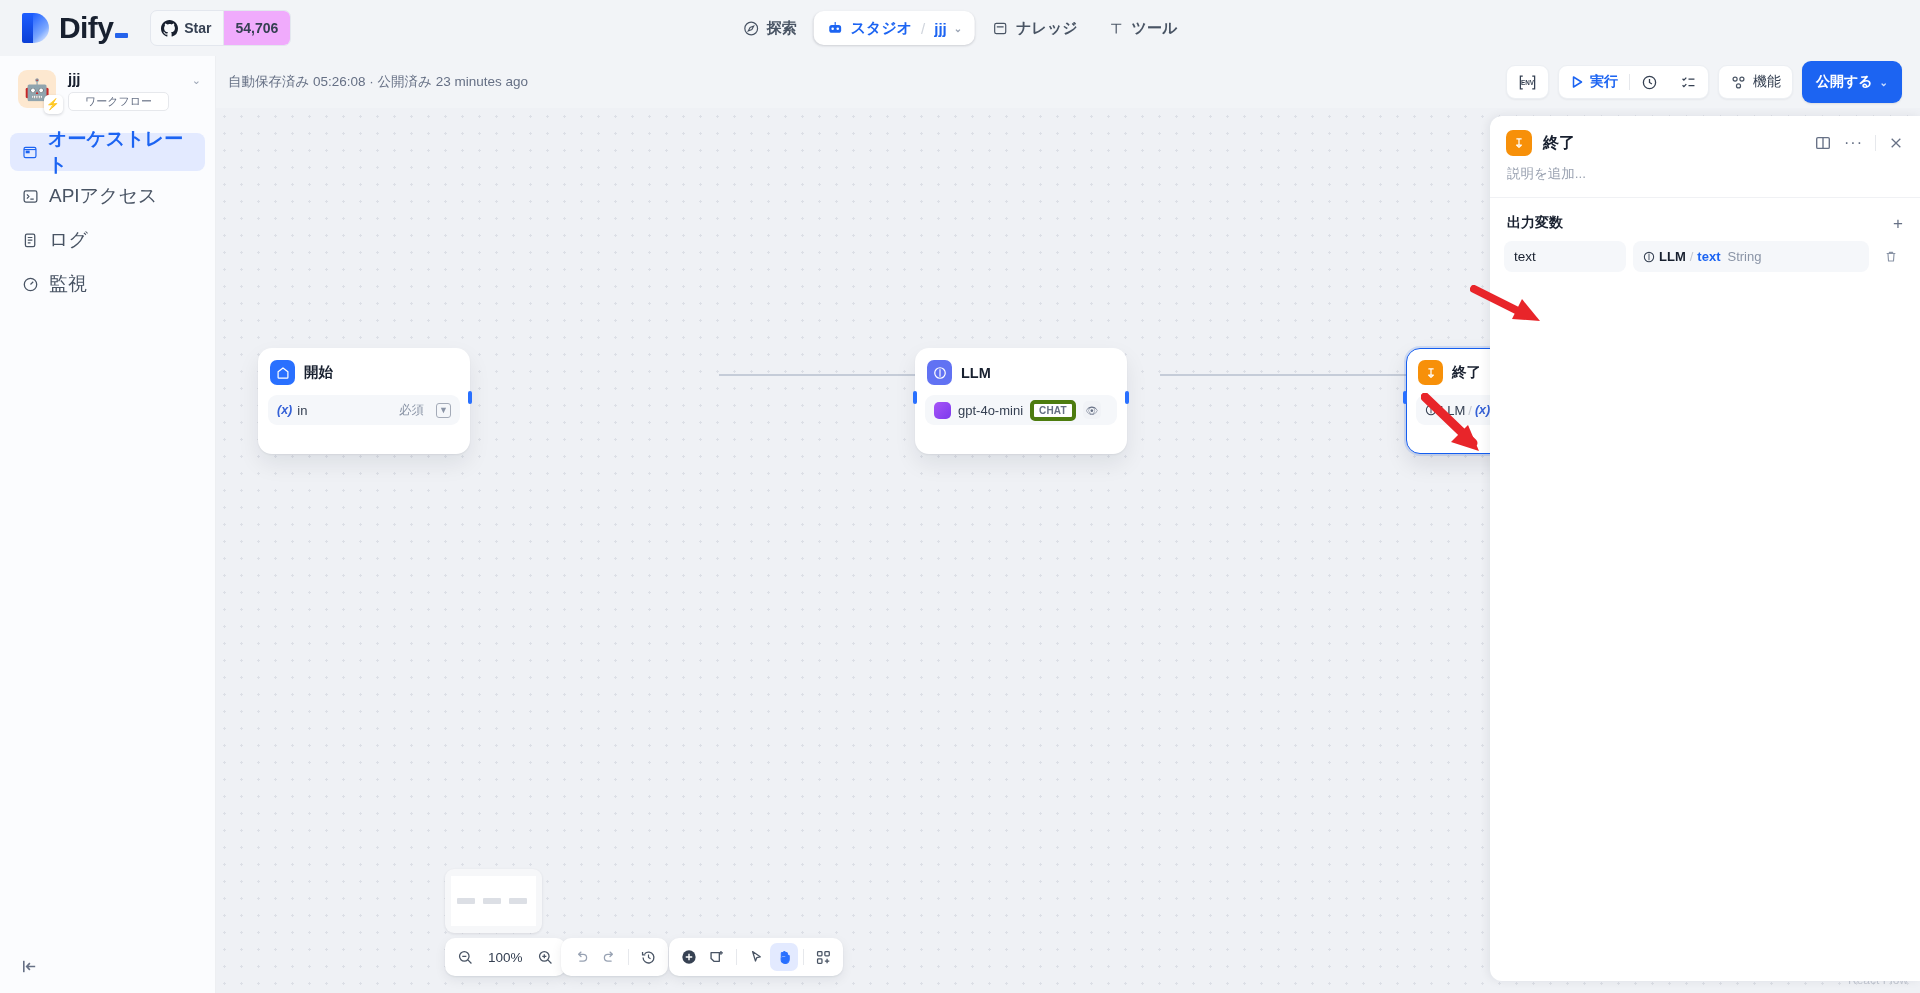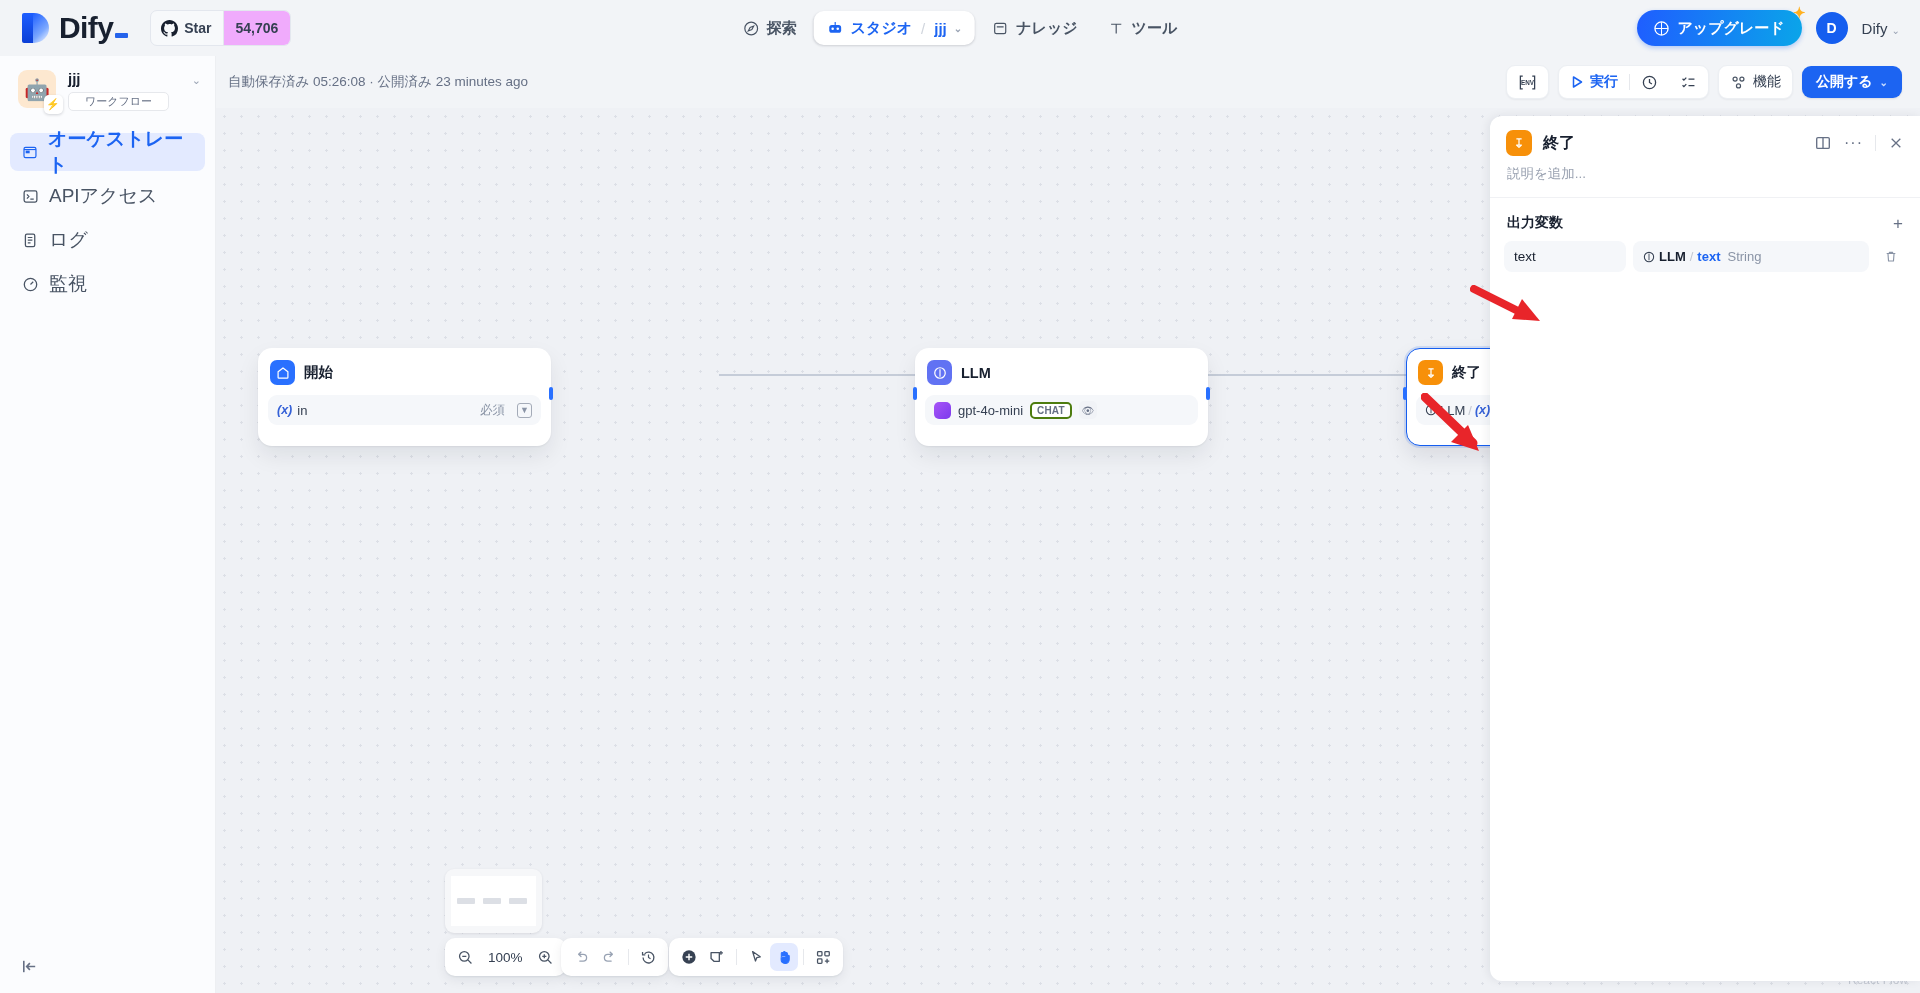--- a/index.html
+++ b/index.html
@@ -141,39 +141,39 @@
     height: 34px; display: flex; align-items: center;
     box-shadow: 0 1px 2px rgba(16,24,40,.05);
   }
   .pill-btn {
     display: flex; align-items: center; gap: 6px; height: 100%;
     padding: 0 11px; cursor: pointer; font-size: 14px; color: #354052;
   }
   .pill-btn.run { color: #1c64f2; font-weight: bold; }
   .vdiv { width: 1px; height: 16px; background: #e6e8ec; }
   .publish-btn {
-    height: 32px; padding: 0 14px; border-radius: 9px; background: #1c64f2;
+    height: 42px; padding: 0 14px; border-radius: 9px; background: #1c64f2;
     color: #fff; font-size: 14px; font-weight: bold; cursor: pointer;
     display: flex; align-items: center; gap: 7px;
     box-shadow: 0 1px 2px rgba(16,24,40,.10);
   }
   
   .canvas {
     position: absolute; left: 216px; top: 108px; right: 0; bottom: 0;
     background-color: #eff1f5;
     background-image: radial-gradient(#dcdfe6 1.1px, transparent 1.1px);
     background-size: 17px 17px;
     overflow: hidden;
   }
   .node {
-    position: absolute; width: 293px;
+    position: absolute; width: 212px;
     background: #fff; border-radius: 14px;
     box-shadow: 0 1px 2px rgba(16,24,40,.06), 0 10px 22px rgba(16,24,40,.08);
     border: 1.5px solid transparent;
-    padding: 9px 9px 20px 9px;
+    padding: 9px 9px 28px 9px;
   }
   .node.selected { border-color: #155eef; box-shadow: 0 0 0 2px rgba(21,94,239,.14), 0 10px 22px rgba(16,24,40,.10); }
   .node-head { display: flex; align-items: center; gap: 9px; padding: 2px 2px 0 2px; }
   .node-ico {
     width: 25px; height: 25px; border-radius: 7px; flex: none;
     display: flex; align-items: center; justify-content: center;
     color: #fff; font-size: 13px;
   }
   .node-title { font-size: 14.5px; font-weight: bold; color: #18202f; }
   .node-body {
@@ -181,21 +181,21 @@
     height: 30px; display: flex; align-items: center; padding: 0 9px;
     font-size: 13px; color: #354052;
   }
   .var-x { color: #3561d7; font-style: italic; font-weight: bold; font-size: 12.5px; margin-right: 5px; }
   .node-body .right { margin-left: auto; display: flex; align-items: center; gap: 12px; color: #8a94a6; font-size: 12.5px; }
   .mini-sq {
     width: 15px; height: 15px; border: 1.2px solid #a4abb8; border-radius: 3px;
     display: flex; align-items: center; justify-content: center; font-size: 9px; color: #8a94a6;
   }
   .chip {
-    display: inline-flex; align-items: center; border: 2px solid #4d7c0f;
+    display: inline-flex; align-items: center; border: 4px solid #4d7c0f;
     background: #fff; border-radius: 5px; padding: 1px 5px;
     font-size: 10px; color: #667085; font-weight: bold; letter-spacing: .2px;
   }
   .eye-chip {
     width: 18px; height: 18px; border-radius: 5px; background: #f1f3f7;
     display: flex; align-items: center; justify-content: center; font-size: 10px; color: #667085;
   }
   .handle {
     position: absolute; width: 4px; height: 13px; border-radius: 2px;
     background: #2970ff; top: 50%; margin-top: -44px;
@@ -335,35 +335,20 @@
       <span>ナレッジ</span>
     </div>
     <div class="nav-item">
       <svg class="side-ico" viewBox="0 0 20 20">
         <path d="M4 5h12M10 5v11" stroke="#495464" stroke-width="1.4" fill="none"></path>
       </svg>
       <span>ツール</span>
     </div>
   </div>
 
-  <div class="header-right">
-    <div class="upgrade-btn">
-      <svg width="15" height="15" viewBox="0 0 16 16">
-        <circle cx="8" cy="8" r="7" fill="none" stroke="#fff" stroke-width="1.4"></circle>
-        <path d="M8 1.2v13.6M1.2 8h13.6" stroke="#fff" stroke-width="1.1"></path>
-      </svg>
-      <span>アップグレード</span>
-      <span class="sparkle">✦</span>
-    </div>
-    <div class="avatar">D</div>
-    <div class="user-name">
-      <span>Dify</span>
-      <span class="chev">⌄</span>
-    </div>
-  </div>
 </div>
 
 <div class="sidebar">
   <div class="app-head">
     <div class="app-icon">
       <span class="robot">🤖</span>
       <span class="badge">⚡</span>
     </div>
     <div class="app-meta">
       <div class="app-name">jjj</div>

